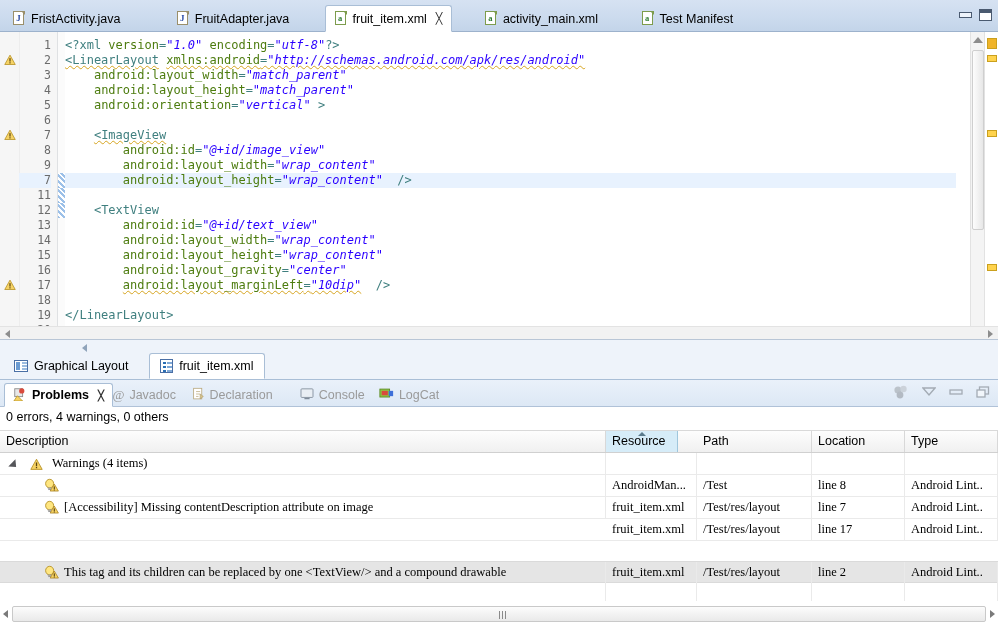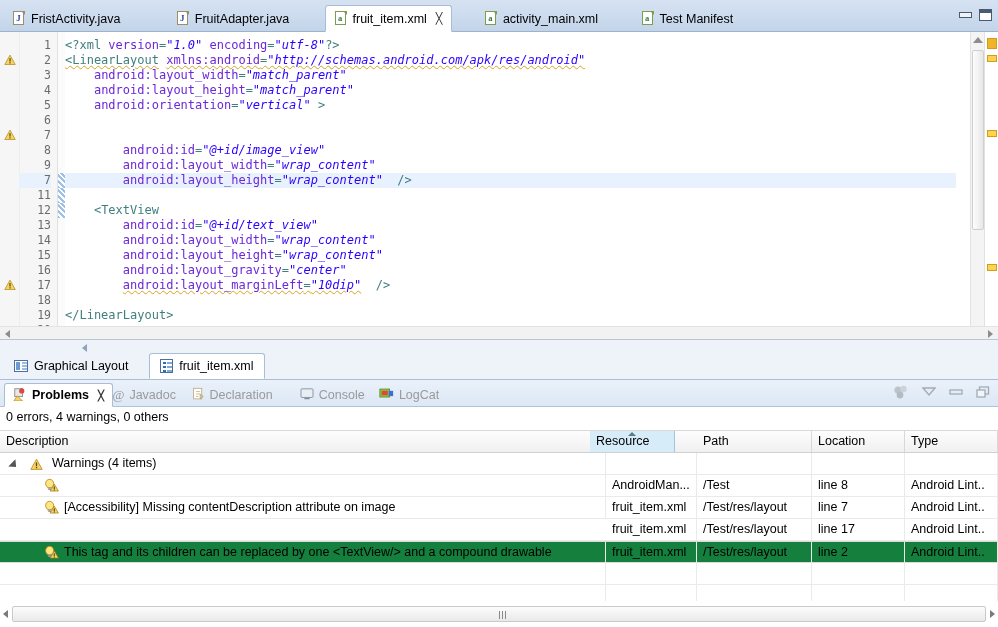--- a/index.html
+++ b/index.html
@@ -95,21 +95,21 @@
   }
   .wicon svg { display:block; }
   .codeline {
     position:absolute; left:0; right:0; height:15px; line-height:15px;
     font-family:"DejaVu Sans Mono", monospace; font-size:12px;
     white-space:pre; color:#000;
   }
   .hl-line { background:#e8f2fe; }
   .hl-num  { background:#e8f2fe; }
   .t-tag   { color:#3f7f7f; }
-  .t-attr  { color:#6d28d9; }
+  .t-attr  { color:#4d7c0f; }
   .t-val   { color:#2a00ff; font-style:italic; }
   .t-pi    { color:#3f7f7f; }
   .squiggle {
     text-decoration: underline;
     text-decoration-style: wavy;
     text-decoration-color:#d6a520;
     text-decoration-thickness:1px;
     text-align:center;
   }
   .chg-bar {
@@ -217,26 +217,26 @@
     position:absolute; top:0; height:21px; line-height:21px; padding-left:6px;
     font-size:12.5px; color:#000; border-right:1px solid #d8d8d8; white-space:nowrap;
   }
   .th.sorted { background:#d6ecf8; border-right:1px solid #9fc6dc; }
   .sortarrow {
     position:absolute; left:50%; top:1px; margin-left:-4px;
     width:0;height:0;border-left:4px solid transparent;border-right:4px solid transparent;
     border-bottom:4px solid #5a7a8c;
   }
   .trow { position:relative; height:22px; border-bottom:1px solid #eaeaea; }
-  .trow.selected { background:#15803d; border-top:1px solid #dadada; border-bottom:1px solid #dadada;}
+  .trow.selected { background:#e5e5e5; border-top:1px solid #dadada; border-bottom:1px solid #dadada;margin-top:20px;}
   .trow.group { }
   .cell {
     position:absolute; top:0; height:21px; line-height:21px;
     font-size:12.5px; color:#000; white-space:nowrap; overflow:hidden;
-    border-right:1px solid #eaeaea; padding-left:6px;
+    border-right:1px solid #eaeaea; padding-left:6px;font-family:Liberation Serif, serif;
   }
   .cell.desc { border-right:1px solid #eaeaea; }
   .twisty {
     position:absolute; left:11px; top:7px; width:0;height:0;
     border-top:5px solid transparent;border-bottom:5px solid transparent;border-left:6px solid #55565a;
     transform: rotate(45deg);
   }
 
   .pv-hscroll {
     position:absolute; left:0; bottom:0; width:998px; height:26px;
@@ -356,20 +356,21 @@
         <div class="ln" style="top:291px">20</div>
       </div>
     <div class="fold-col" id="fold-col"></div>
     <div class="code-area" id="code-area">
         <div class="codeline" style="top:6px"><span class="t-pi">&lt;?xml</span> <span class="t-attr">version</span><span class="t-tag">=</span><span class="t-val">"1.0"</span> <span class="t-attr">encoding</span><span class="t-tag">=</span><span class="t-val">"utf-8"</span><span class="t-pi">?&gt;</span></div>
         <div class="codeline" style="top:21px"><span class="t-tag squiggle">&lt;LinearLayout</span> <span class="t-attr squiggle">xmlns:android</span><span class="t-tag squiggle">=</span><span class="t-val squiggle">"http://schemas.android.com/apk/res/android"</span></div>
         <div class="codeline" style="top:36px">    <span class="t-attr">android:layout_width</span><span class="t-tag">=</span><span class="t-val">"match_parent"</span></div>
         <div class="codeline" style="top:51px">    <span class="t-attr">android:layout_height</span><span class="t-tag">=</span><span class="t-val">"match_parent"</span></div>
         <div class="codeline" style="top:66px">    <span class="t-attr">android:orientation</span><span class="t-tag">=</span><span class="t-val">"vertical"</span> <span class="t-tag">&gt;</span></div>
         <div class="codeline" style="top:81px"></div>
+        <div class="codeline" style="top:96px">    <span class="t-tag squiggle">&lt;ImageView</span></div>
         <div class="codeline" style="top:111px">        <span class="t-attr">android:id</span><span class="t-tag">=</span><span class="t-val">"@+id/image_view"</span></div>
         <div class="codeline" style="top:126px">        <span class="t-attr">android:layout_width</span><span class="t-tag">=</span><span class="t-val">"wrap_content"</span></div>
         <div class="codeline hl-line" style="top:141px">        <span class="t-attr">android:layout_height</span><span class="t-tag">=</span><span class="t-val">"wrap_content"</span>  <span class="t-tag">/&gt;</span></div>
         <div class="codeline" style="top:156px"></div>
         <div class="codeline" style="top:171px">    <span class="t-tag">&lt;TextView</span></div>
         <div class="codeline" style="top:186px">        <span class="t-attr">android:id</span><span class="t-tag">=</span><span class="t-val">"@+id/text_view"</span></div>
         <div class="codeline" style="top:201px">        <span class="t-attr">android:layout_width</span><span class="t-tag">=</span><span class="t-val">"wrap_content"</span></div>
         <div class="codeline" style="top:216px">        <span class="t-attr">android:layout_height</span><span class="t-tag">=</span><span class="t-val">"wrap_content"</span></div>
         <div class="codeline" style="top:231px">        <span class="t-attr">android:layout_gravity</span><span class="t-tag">=</span><span class="t-val">"center"</span></div>
         <div class="codeline" style="top:246px">        <span class="t-attr squiggle">android:layout_marginLeft</span><span class="t-tag squiggle">=</span><span class="t-val squiggle">"10dip"</span>  <span class="t-tag">/&gt;</span></div>
@@ -472,21 +473,21 @@
           <rect x="1" y="4" width="8" height="7" fill="#fff" stroke="#6f767d" stroke-width="1.3"></rect>
         </svg>
       </div>
     </div>
 
     <div class="pv-summary">0 errors, 4 warnings, 0 others</div>
 
     <div class="ptable">
       <div class="thead" id="p-head">
           <div class="th" style="left:0px;width:606px"><span>Description</span></div>
-          <div class="th sorted" style="left:590px;width:85px"><span class="sortarrow"></span><span>Resource</span></div>
+          <div class="th sorted" style="left:606px;width:72px"><span class="sortarrow"></span><span>Resource</span></div>
           <div class="th" style="left:697px;width:115px"><span>Path</span></div>
           <div class="th" style="left:812px;width:93px"><span>Location</span></div>
           <div class="th" style="left:905px;width:93px"><span>Type</span></div>
         </div>
       <div id="p-body">
           <div class="trow group">
             <div class="twisty"></div>
             <div class="cell desc" style="left:0;width:606px;padding-left:30px"><span style="position:absolute;left:30px;top:4px"><svg width="13" height="13" viewBox="0 0 16 16">
                   <path d="M8 1.5 L15 14 L1 14 Z" fill="#f6d365" stroke="#b38b1a" stroke-width="1"></path>
                   <rect x="7.2" y="5.5" width="1.6" height="4.6" fill="#5a4410"></rect>

